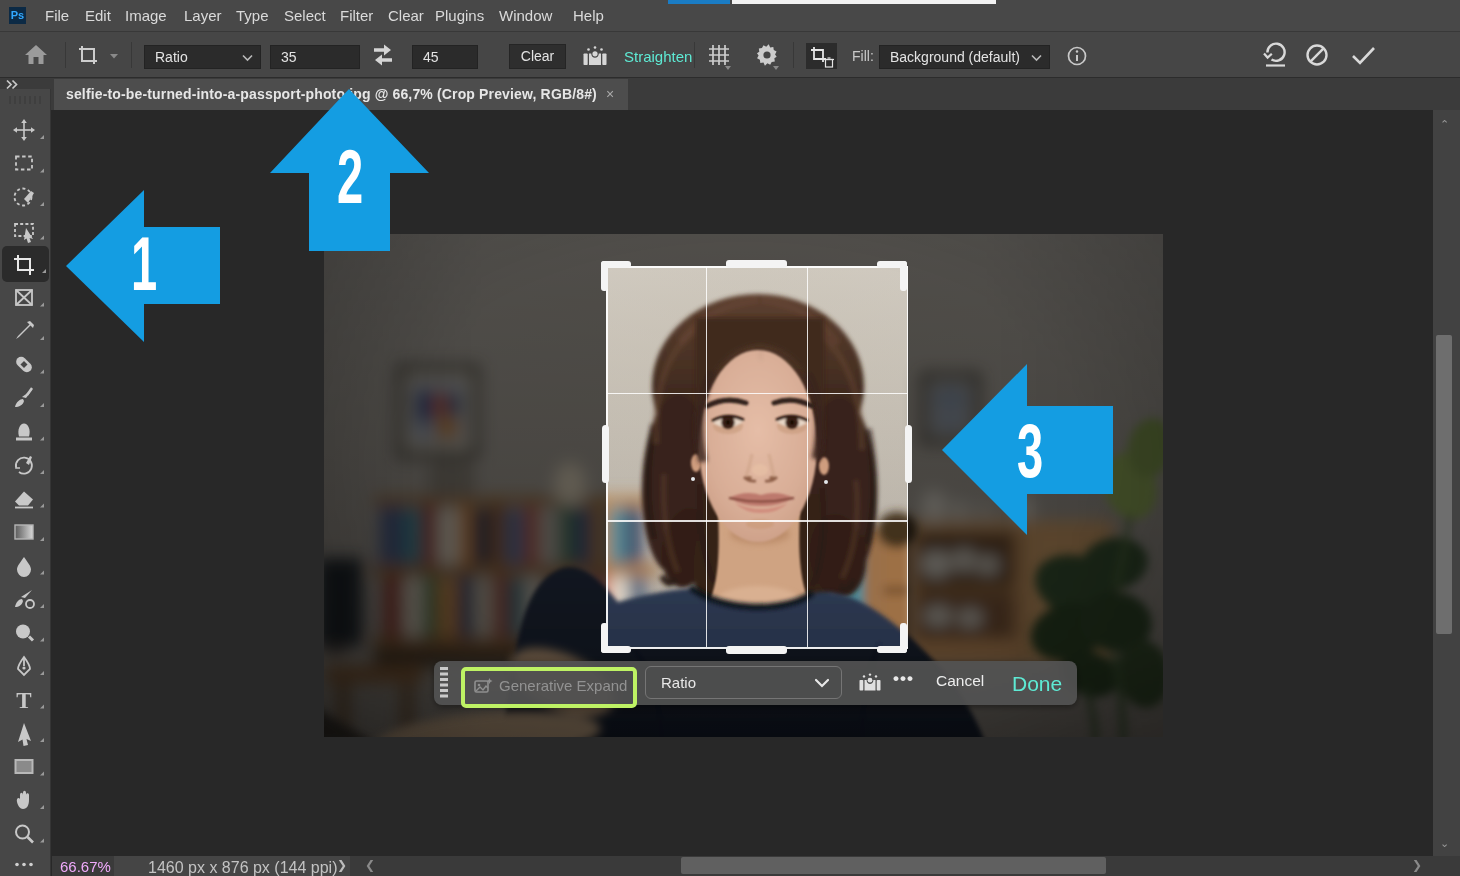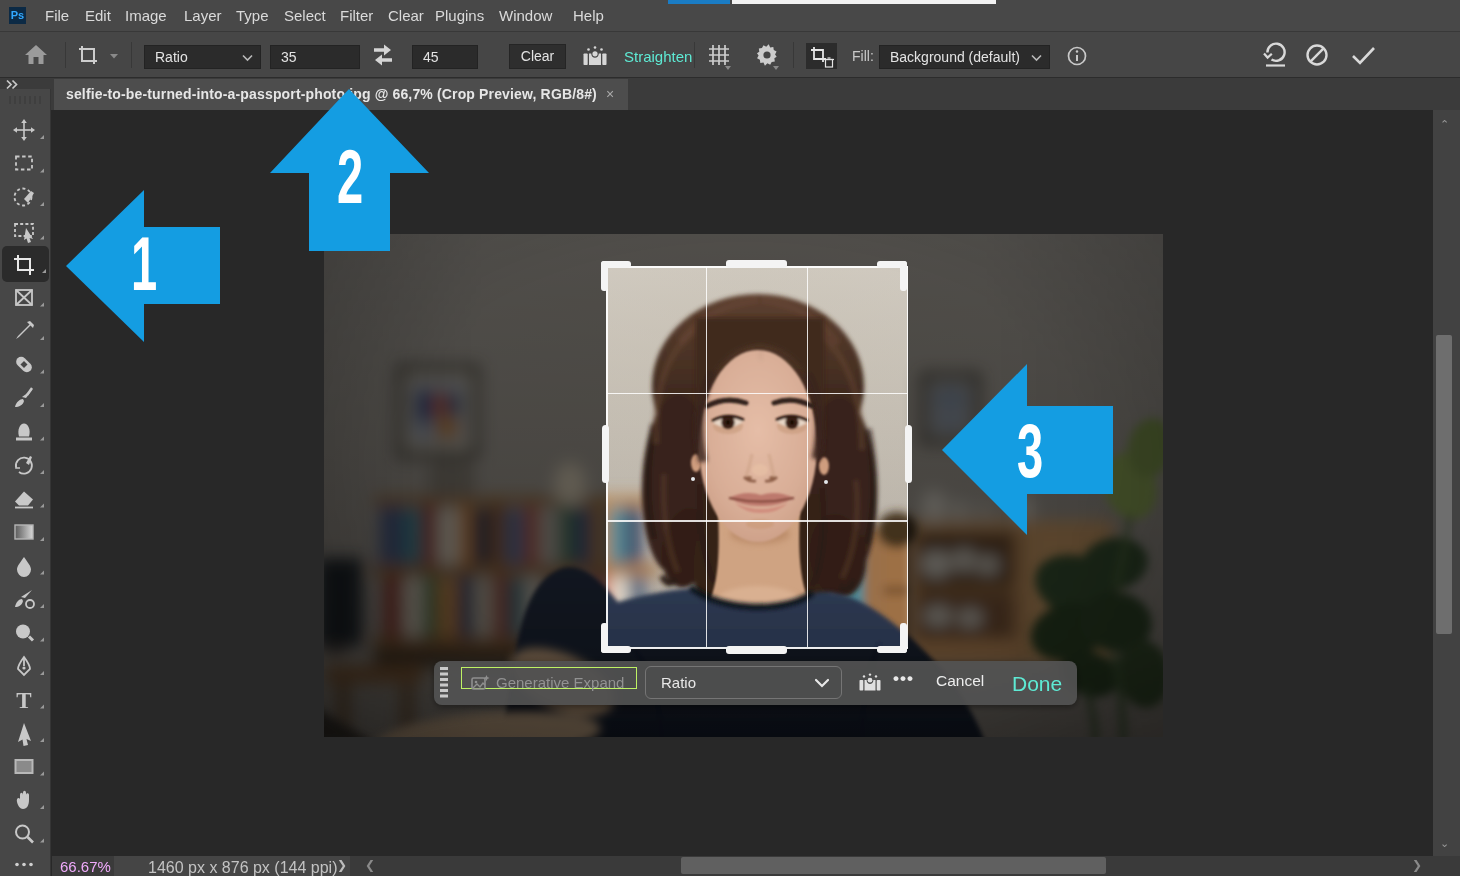--- a/index.html
+++ b/index.html
@@ -641,21 +641,21 @@
       <g fill="#c9c9c9">
           <rect x="0" y="0" width="8" height="3"></rect>
           <rect x="0" y="5.5" width="8" height="3"></rect>
       <rect x="0" y="11" width="8" height="3"></rect>
           <rect x="0" y="16.5" width="8" height="3"></rect>
       <rect x="0" y="22" width="8" height="3"></rect>
           <rect x="0" y="27.5" width="8" height="3"></rect>
         </g>
     </svg>
 
-    <div style="position:absolute;left:27px;top:6px;width:176px;height:22px;border:1px solid #bef264;border-radius:0;color:#929292">
+    <div style="position:absolute;left:27px;top:6px;width:176px;height:41px;border:4px solid #bef264;border-radius:5px;color:#929292">
       <svg style="position:absolute;left:9px;top:6px" width="19" height="19" viewBox="0 0 19 19">
         <rect x="1" y="4" width="13" height="11" rx="1.5" fill="none" stroke="#8f8f8f" stroke-width="1.6"></rect>
         <circle cx="5" cy="8" r="1.3" fill="#8f8f8f"></circle>
         <path d="M2,14 L6,10 L9,13 L12,9 L14,11" stroke="#8f8f8f" stroke-width="1.4" fill="none"></path>
         <path d="M15.5,1 l0.9,2.1 2.1,0.9 -2.1,0.9 -0.9,2.1 -0.9,-2.1 -2.1,-0.9 2.1,-0.9 z" fill="#8f8f8f"></path>
       </svg>
       <span style="position:absolute;left:34px;top:6px;font-size:15px">Generative Expand</span>
     </div>
 
     <div style="position:absolute;left:211px;top:5px;width:197px;height:33px;border:1px solid #757575;border-radius:6px">

